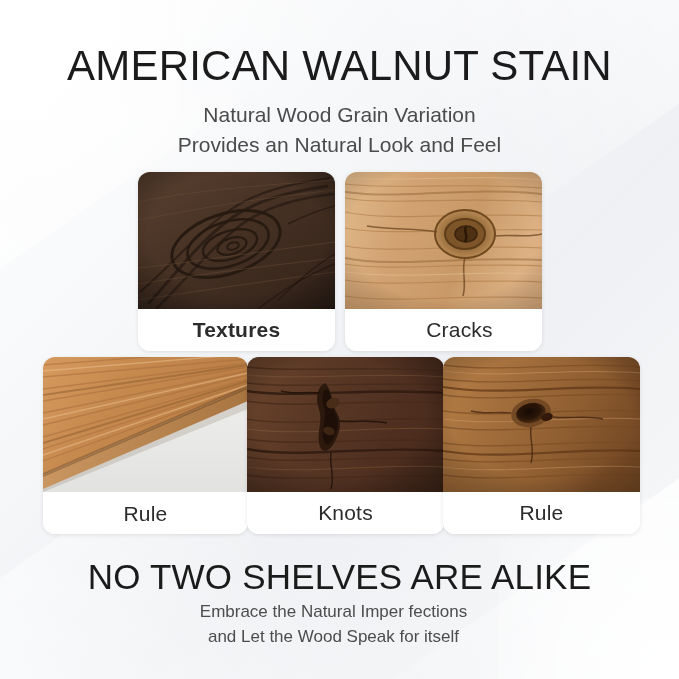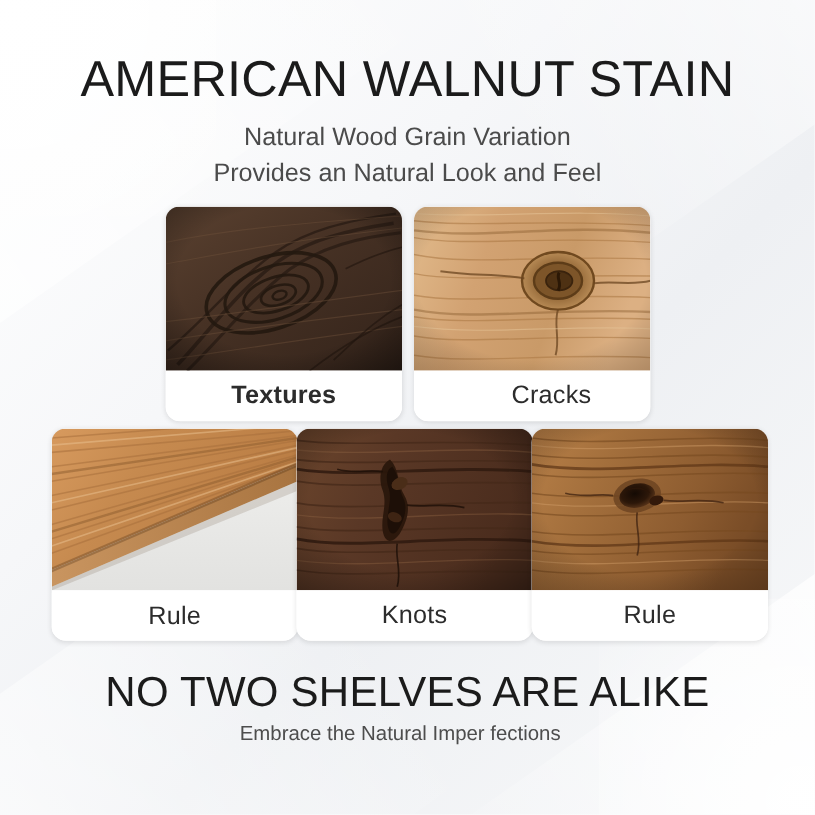--- a/index.html
+++ b/index.html
@@ -414,15 +414,16 @@
         <rect width="197" height="135" fill="url(#hlVig)"></rect>
       </svg>
     </div>
     <div class="caption">Rule</div>
   </div>
 
   <div class="title-bottom">NO TWO SHELVES ARE ALIKE</div>
 
   <div class="subtitle-bottom">
     <span class="line">Embrace the Natural Imper fections</span>
+    <span class="line">and Let the Wood Speak for itself</span>
   </div>
 
 </div>
 
 </body></html>

